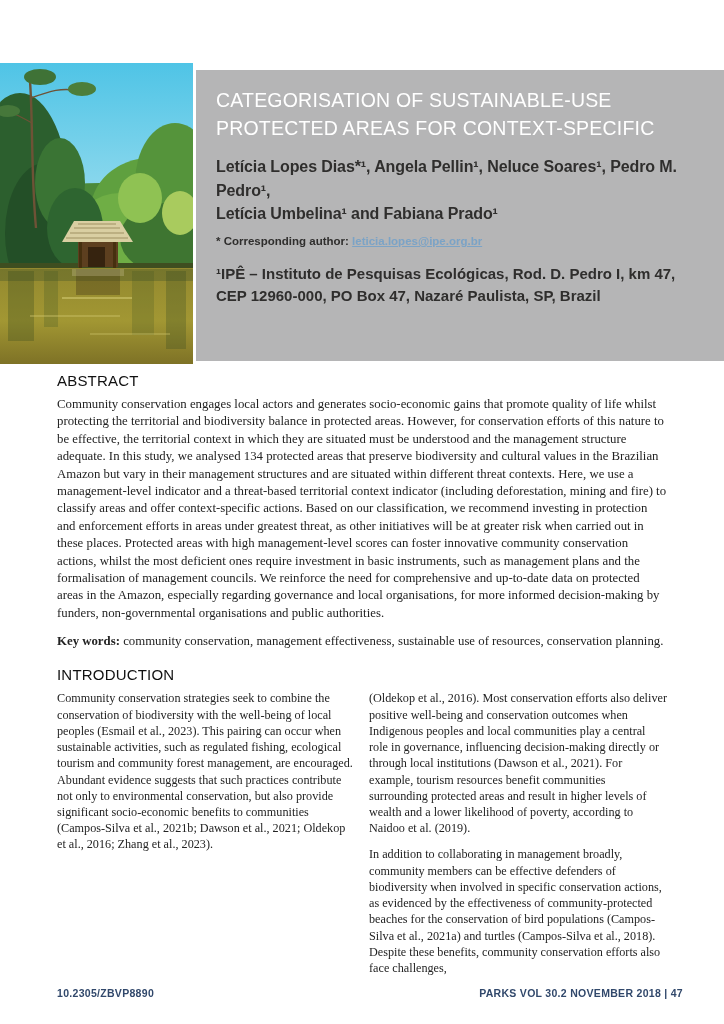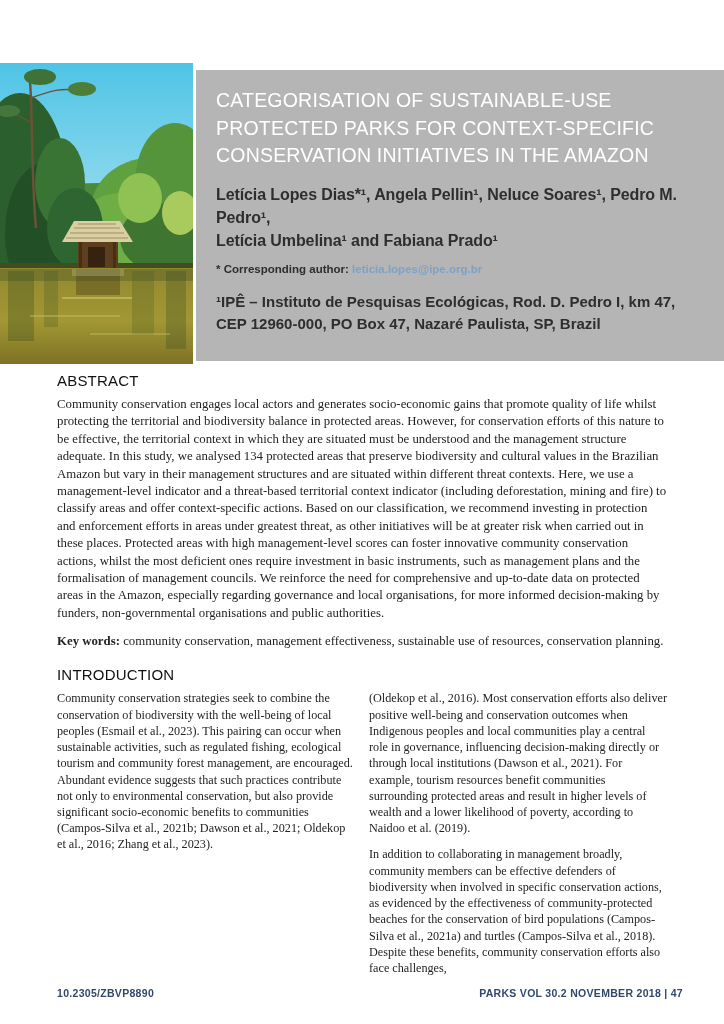--- a/index.html
+++ b/index.html
@@ -19,21 +19,21 @@
   .photo { width:193px; height:301px; flex:none; }
   .photo svg { display:block; }
   .titlebox {
     flex:1; margin-left:3px; margin-top:7px; height:291px; box-sizing:border-box;
     background:#b5b5b6; padding:17px 24px 0 20px;
   }
   .title { color:#ffffff; font-size:19.5px; line-height:1.42; font-weight:400; letter-spacing:0.2px; }
   .title div { white-space:nowrap; }
   .authors { margin-top:13px; color:#2f2e2d; font-weight:700; font-size:16px; line-height:1.45; letter-spacing:-0.1px; }
   .corr { margin-top:10px; font-size:11.5px; font-weight:700; color:#2f2e2d; }
-  .email { color:#7ba3c6; cursor:pointer; }
+  .email { color:#7ba3c6; text-decoration:underline; cursor:pointer; }
   .affil { margin-top:16px; font-size:15px; font-weight:700; color:#2f2e2d; line-height:1.5; max-width:478px; }
   
   .content { position:absolute; top:372px; left:57px; right:57px; }
   .content h2 { font-size:15px; font-weight:400; color:#111111; margin:0 0 7px; letter-spacing:0.2px; }
   .serif { font-family:"Liberation Serif", serif; color:#232323; }
   .abstract-body { font-size:12.8px; line-height:1.36; margin:0 0 11px; }
   .keywords { font-size:12.8px; line-height:1.36; margin:0 0 16px; }
   .kw-label { font-weight:700; }
   .intro-heading { margin-top:2px; }
   .columns { display:flex; gap:14px; }
@@ -109,22 +109,21 @@
         <path d="M66,175 L128,175 M70,170 L124,170 M74,165 L120,165 M78,161 L116,161" stroke="#b3a678" stroke-width="1.6" fill="none"></path>
 
         <rect x="76" y="206" width="44" height="26" fill="#473a18" opacity="0.38"></rect>
         <rect x="72" y="206" width="52" height="7" fill="#cfc79b" opacity="0.30"></rect>
       </svg>
     </div>
 
     <div class="titlebox">
       <h1 class="title" style="margin:0; font-weight:400;">
         <div>CATEGORISATION OF SUSTAINABLE-USE</div>
-        <div>PROTECTED PARKS FOR CONTEXT-SPECIFIC</div>
-        <div>CONSERVATION INITIATIVES IN THE AMAZON</div>
+        <div>PROTECTED AREAS FOR CONTEXT-SPECIFIC</div>
       </h1>
       <div class="authors">
         <div>Letícia Lopes Dias*¹, Angela Pellin¹, Neluce Soares¹, Pedro M. Pedro¹,</div>
         <div>Letícia Umbelina¹ and Fabiana Prado¹</div>
       </div>
       <div class="corr">
         <span>* Corresponding author:</span>
         <a class="email">leticia.lopes@ipe.org.br</a>
       </div>
       <div class="affil">¹IPÊ – Instituto de Pesquisas Ecológicas, Rod. D. Pedro I, km 47, CEP 12960-000, PO Box 47, Nazaré Paulista, SP, Brazil</div>

